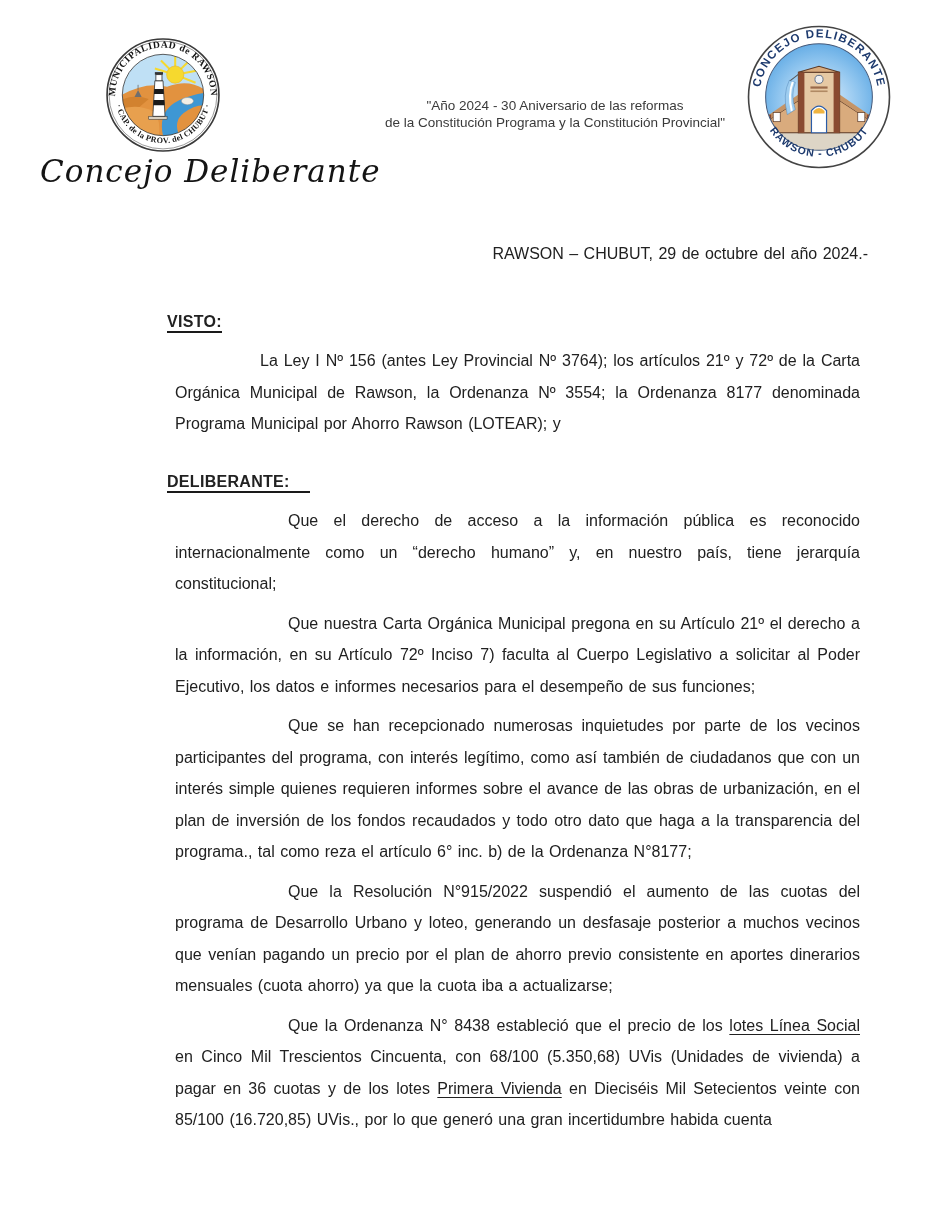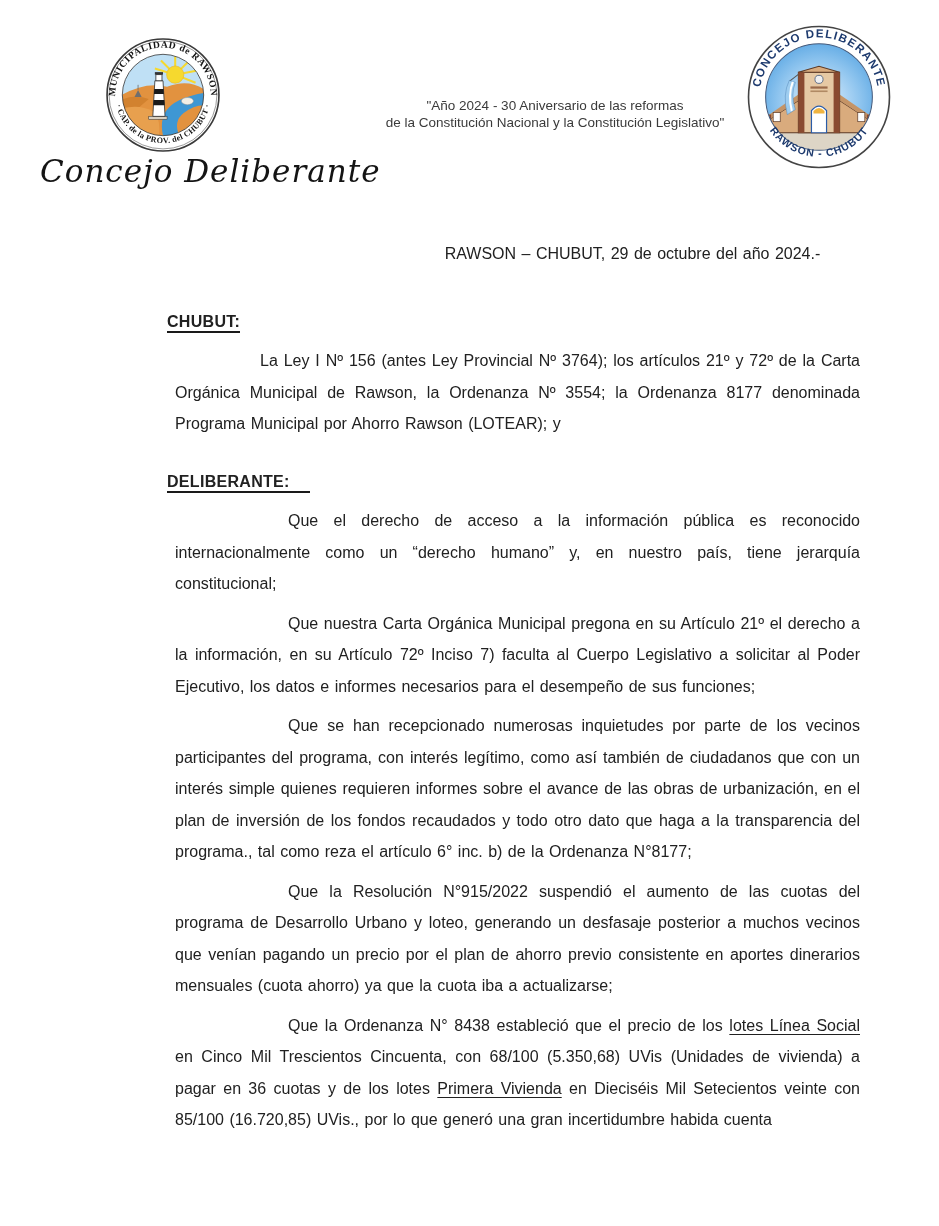--- a/index.html
+++ b/index.html
@@ -21,21 +21,21 @@
     position:absolute; left:330px; top:97px; width:450px;
     text-align:center; font-size:13.5px; line-height:17px; color:#3a3a3a;
   }
 
   
   .doc-body {
     position:absolute; left:167px; top:238px; width:701px;
     font-size:16px; line-height:31.5px; text-align:justify;
     word-spacing:1px;
   }
-  .dateline { margin:0 0 0 230px; text-align:center; white-space:nowrap; }
+  .dateline { margin:0 0 0 230px; text-align:right; white-space:nowrap; }
   .doc-heading { font-weight:bold; letter-spacing:.3px; }
   .doc-heading .hd { border-bottom:2px solid #1a1a1a; padding-bottom:1px; }
   .doc-heading .hd-pad { padding-right:20px; }
   .doc-heading.mt-visto { margin-top:36px; }
   .doc-heading.mt-considerando { margin-top:26px; }
   .doc-para { margin:8px; text-indent:113px; }
   .doc-para.small-indent { text-indent:85px; }
   .u { text-decoration:underline; text-underline-offset:3px; }
 
   
@@ -88,21 +88,21 @@
     </text>
     <text class="ring-text-left" font-size="8" letter-spacing="0.3">
       <textPath href="#sealLbot" startOffset="50%" text-anchor="middle">· CAP. de la PROV. del CHUBUT ·</textPath>
     </text>
   </svg>
 
   <div class="script-title">Concejo Deliberante</div>
 
   <div class="slogan">
     <div>"Año 2024 - 30 Aniversario de las reformas</div>
-    <div>de la Constitución Nacional y la Constitución Legislativo"</div>
+    <div>de la Constitución Programa y la Constitución Provincial"</div>
   </div>
 
   <svg class="seal-right" viewBox="0 0 145 145">
     <defs>
       <clipPath id="sealRclip">
           <circle cx="72.5" cy="72.5" r="53"></circle>
         </clipPath>
       <radialGradient id="skyR" cx="50%" cy="55%" r="70%">
         <stop offset="0%" stop-color="#eaf6ff"></stop>
         <stop offset="55%" stop-color="#8cc3ee"></stop>
@@ -140,21 +140,21 @@
       <textPath href="#sealRtop" startOffset="50%" text-anchor="middle">CONCEJO DELIBERANTE</textPath>
     </text>
     <text class="ring-text-right" font-size="10.5" letter-spacing="1">
       <textPath href="#sealRbot" startOffset="50%" text-anchor="middle">RAWSON - CHUBUT</textPath>
     </text>
   </svg>
 
   <div class="doc-body">
     <div class="dateline">RAWSON – CHUBUT, 29 de octubre del año 2024.-</div>
     <div>
-        <div class="doc-heading mt-visto"><span class="hd">CHUBUT:</span></div>
+        <div class="doc-heading mt-visto"><span class="hd">VISTO:</span></div>
         <p class="doc-para small-indent"><span>La Ley I Nº 156 (antes Ley Provincial Nº 3764); los artículos 21º y 72º de la Carta Orgánica Municipal de Rawson, la Ordenanza Nº 3554; la Ordenanza 8177 denominada Programa Municipal por Ahorro Rawson (LOTEAR); y</span></p>
         <div class="doc-heading mt-considerando"><span class="hd hd-pad">DELIBERANTE:</span></div>
         <p class="doc-para"><span>Que el derecho de acceso a la información pública es reconocido internacionalmente como un “derecho humano” y, en nuestro país, tiene jerarquía constitucional;</span></p>
         <p class="doc-para"><span>Que nuestra Carta Orgánica Municipal pregona en su Artículo 21º el derecho a la información, en su Artículo 72º Inciso 7) faculta al Cuerpo Legislativo a solicitar al Poder Ejecutivo, los datos e informes necesarios para el desempeño de sus funciones;</span></p>
         <p class="doc-para"><span>Que se han recepcionado numerosas inquietudes por parte de los vecinos participantes del programa, con interés legítimo, como así también de ciudadanos que con un interés simple quienes requieren informes sobre el avance de las obras de urbanización, en el plan de inversión de los fondos recaudados y todo otro dato que haga a la transparencia del programa., tal como reza el artículo 6° inc. b) de la Ordenanza N°8177;</span></p>
         <p class="doc-para"><span>Que la Resolución N°915/2022 suspendió el aumento de las cuotas del programa de Desarrollo Urbano y loteo, generando un desfasaje posterior a muchos vecinos que venían pagando un precio por el plan de ahorro previo consistente en aportes dinerarios mensuales (cuota ahorro) ya que la cuota iba a actualizarse;</span></p>
         <p class="doc-para"><span>Que la Ordenanza N° 8438 estableció que el precio de los </span><span class="u">lotes Línea Social</span><span> en Cinco Mil Trescientos Cincuenta, con 68/100 (5.350,68) UVis (Unidades de vivienda) a pagar en 36 cuotas y de los lotes </span><span class="u">Primera Vivienda</span><span> en Dieciséis Mil Setecientos veinte con 85/100 (16.720,85) UVis., por lo que generó una gran incertidumbre habida cuenta</span></p>
       </div>
   </div>
 

